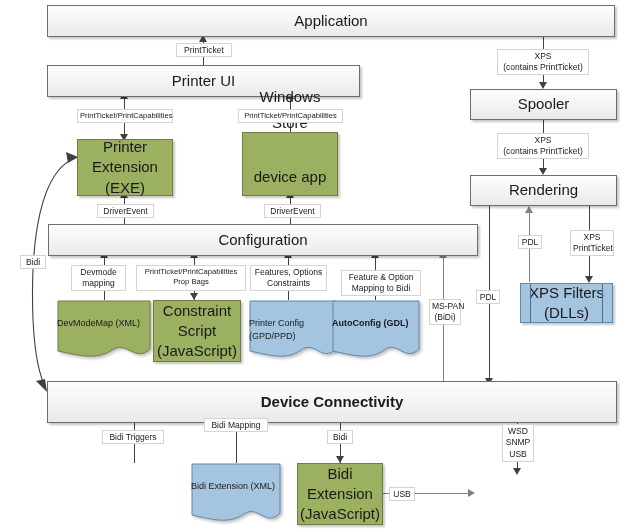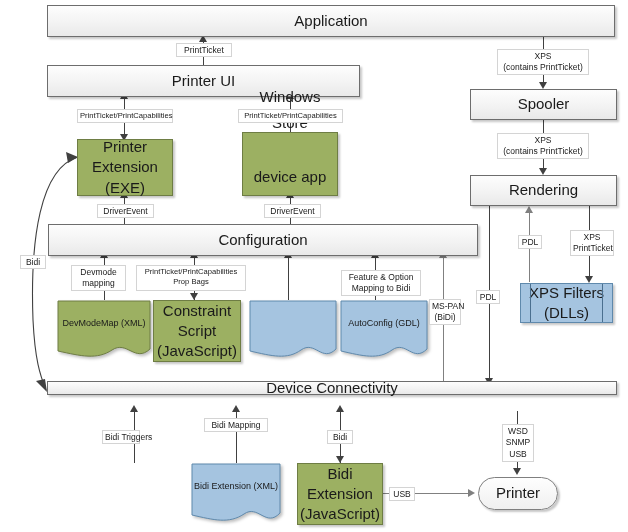--- a/index.html
+++ b/index.html
@@ -17,21 +17,21 @@
   .green{background:#9cb062;border:1px solid #6e7d44;}
   .proc{background:#a5c4e0;border:1px solid #5f89ac;}
   .proc::before,.proc::after{content:"";position:absolute;top:0;bottom:0;width:1px;background:#4a6f8f;}
   .proc::before{left:9px;} .proc::after{right:9px;}
   .ellipse{border-radius:40px;background:linear-gradient(to bottom,#fefefe,#f0f0f0);}
 
   
   .doc{position:absolute;box-sizing:border-box;
        filter:drop-shadow(2px 2px 1.5px rgba(0,0,0,.25));}
   .doc svg{position:absolute;inset:0;width:100%;height:100%;}
-  .doc .lbl{position:absolute;left:0;right:0;top:28%;text-align:center;
+  .doc .lbl{position:absolute;left:0;right:0;top:28%;text-align:left;
             font-size:9px;color:#1a1a1a;line-height:1.5;}
 
   
   .ln{position:absolute;background:#404040;}
   .lnv{width:1px;} .lnh{height:1px;}
   .gr{background:#808080;}
 
   .arw{position:absolute;width:0;height:0;}
   .arw-up{border-left:4px solid transparent;border-right:4px solid transparent;border-bottom:7px solid #404040;}
   .arw-dn{border-left:4px solid transparent;border-right:4px solid transparent;border-top:7px solid #404040;}
@@ -153,33 +153,37 @@
 
   <div class="node green" style="left:153px;top:300px;width:88px;height:62px;flex-direction:column;">
     <span>Constraint Script</span>
     <span>(JavaScript)</span>
   </div>
 
   <div class="doc" style="left:249px;top:300px;width:88px;height:60px;">
     <svg viewBox="0 0 88 60" preserveAspectRatio="none">
       <path d="M1,1 H87 V49 C73,63 66,40 52,50 C38,60 23,56 1,51 Z" fill="#a5c4e0" stroke="#5f89ac" stroke-width="1"></path>
     </svg>
-  </div>
-
-  <div class="doc" style="left:340px;top:300px;width:88px;height:60px;">
+    <div class="lbl">
+      <span>Printer Config</span>
+      <span>(GPD/PPD)</span>
+    </div>
+  </div>
+
+  <div class="doc" style="left:332px;top:300px;width:88px;height:60px;font-weight:bold;">
     <svg viewBox="0 0 88 60" preserveAspectRatio="none">
       <path d="M1,1 H87 V49 C73,63 66,40 52,50 C38,60 23,56 1,51 Z" fill="#a5c4e0" stroke="#5f89ac" stroke-width="1"></path>
     </svg>
     <div class="lbl">
       <span>AutoConfig</span>
       <span>(GDL)</span>
     </div>
   </div>
 
-  <div class="node bar" style="left:47px;top:381px;width:570px;height:14px;">
+  <div class="node bar" style="left:47px;top:381px;width:570px;height:42px;font-weight:bold;">
     <span>Device Connectivity</span>
   </div>
 
 
   <div class="doc" style="left:191px;top:463px;width:90px;height:62px;">
     <svg viewBox="0 0 90 62" preserveAspectRatio="none">
       <path d="M1,1 H89 V50 C75,65 67,41 53,51 C38,61 23,57 1,52 Z" fill="#a5c4e0" stroke="#5f89ac" stroke-width="1"></path>
     </svg>
     <div class="lbl">
       <span>Bidi Extension</span>
@@ -198,54 +202,53 @@
 
   <div class="node bar" style="left:470px;top:175px;width:147px;height:31px;">
     <span>Rendering</span>
   </div>
 
   <div class="node proc" style="left:520px;top:283px;width:93px;height:40px;flex-direction:column;">
     <span>XPS Filters</span>
     <span>(DLLs)</span>
   </div>
 
-  <div class="node ellipse" style="left:478px;top:477px;width:80px;height:33px;">
-    <span>Printer</span>
-  </div>
 
   <div class="tag" style="left:176px;top:43px;width:56px;height:14px;">PrintTicket</div>
 
   <div class="tag" style="left:77px;top:109px;width:96px;height:14px;font-size:7.6px;">PrintTicket/PrintCapabilities</div>
 
   <div class="tag" style="left:238px;top:109px;width:105px;height:14px;font-size:7.6px;">PrintTicket/PrintCapabilities</div>
 
   <div class="tag" style="left:97px;top:204px;width:57px;height:14px;">DriverEvent</div>
 
   <div class="tag" style="left:264px;top:204px;width:57px;height:14px;">DriverEvent</div>
 
   <div class="tag" style="left:71px;top:265px;width:55px;height:26px;">Devmode
 mapping</div>
 
   <div class="tag" style="left:136px;top:265px;width:110px;height:26px;font-size:7.6px;">PrintTicket/PrintCapabilities
 Prop Bags</div>
 
+  <div class="tag" style="left:250px;top:265px;width:77px;height:26px;">Features, Options
+Constraints</div>
 
   <div class="tag" style="left:341px;top:270px;width:80px;height:26px;">Feature &amp; Option
 Mapping to Bidi</div>
 
   <div class="tag" style="left:429px;top:299px;width:32px;height:26px;">MS-PAN
 (BiDi)</div>
 
   <div class="tag" style="left:476px;top:290px;width:24px;height:14px;">PDL</div>
 
   <div class="tag" style="left:518px;top:235px;width:24px;height:14px;">PDL</div>
 
   <div class="tag" style="left:20px;top:255px;width:26px;height:14px;">Bidi</div>
 
-  <div class="tag" style="left:102px;top:430px;width:38px;height:14px;">Bidi Triggers</div>
+  <div class="tag" style="left:102px;top:430px;width:62px;height:14px;">Bidi Triggers</div>
 
   <div class="tag" style="left:204px;top:418px;width:64px;height:14px;">Bidi Mapping</div>
 
   <div class="tag" style="left:327px;top:430px;width:26px;height:14px;">Bidi</div>
 
   <div class="tag" style="left:389px;top:487px;width:26px;height:14px;">USB</div>
 
   <div class="tag" style="left:502px;top:424px;width:32px;height:38px;">WSD
 SNMP
 USB</div>

